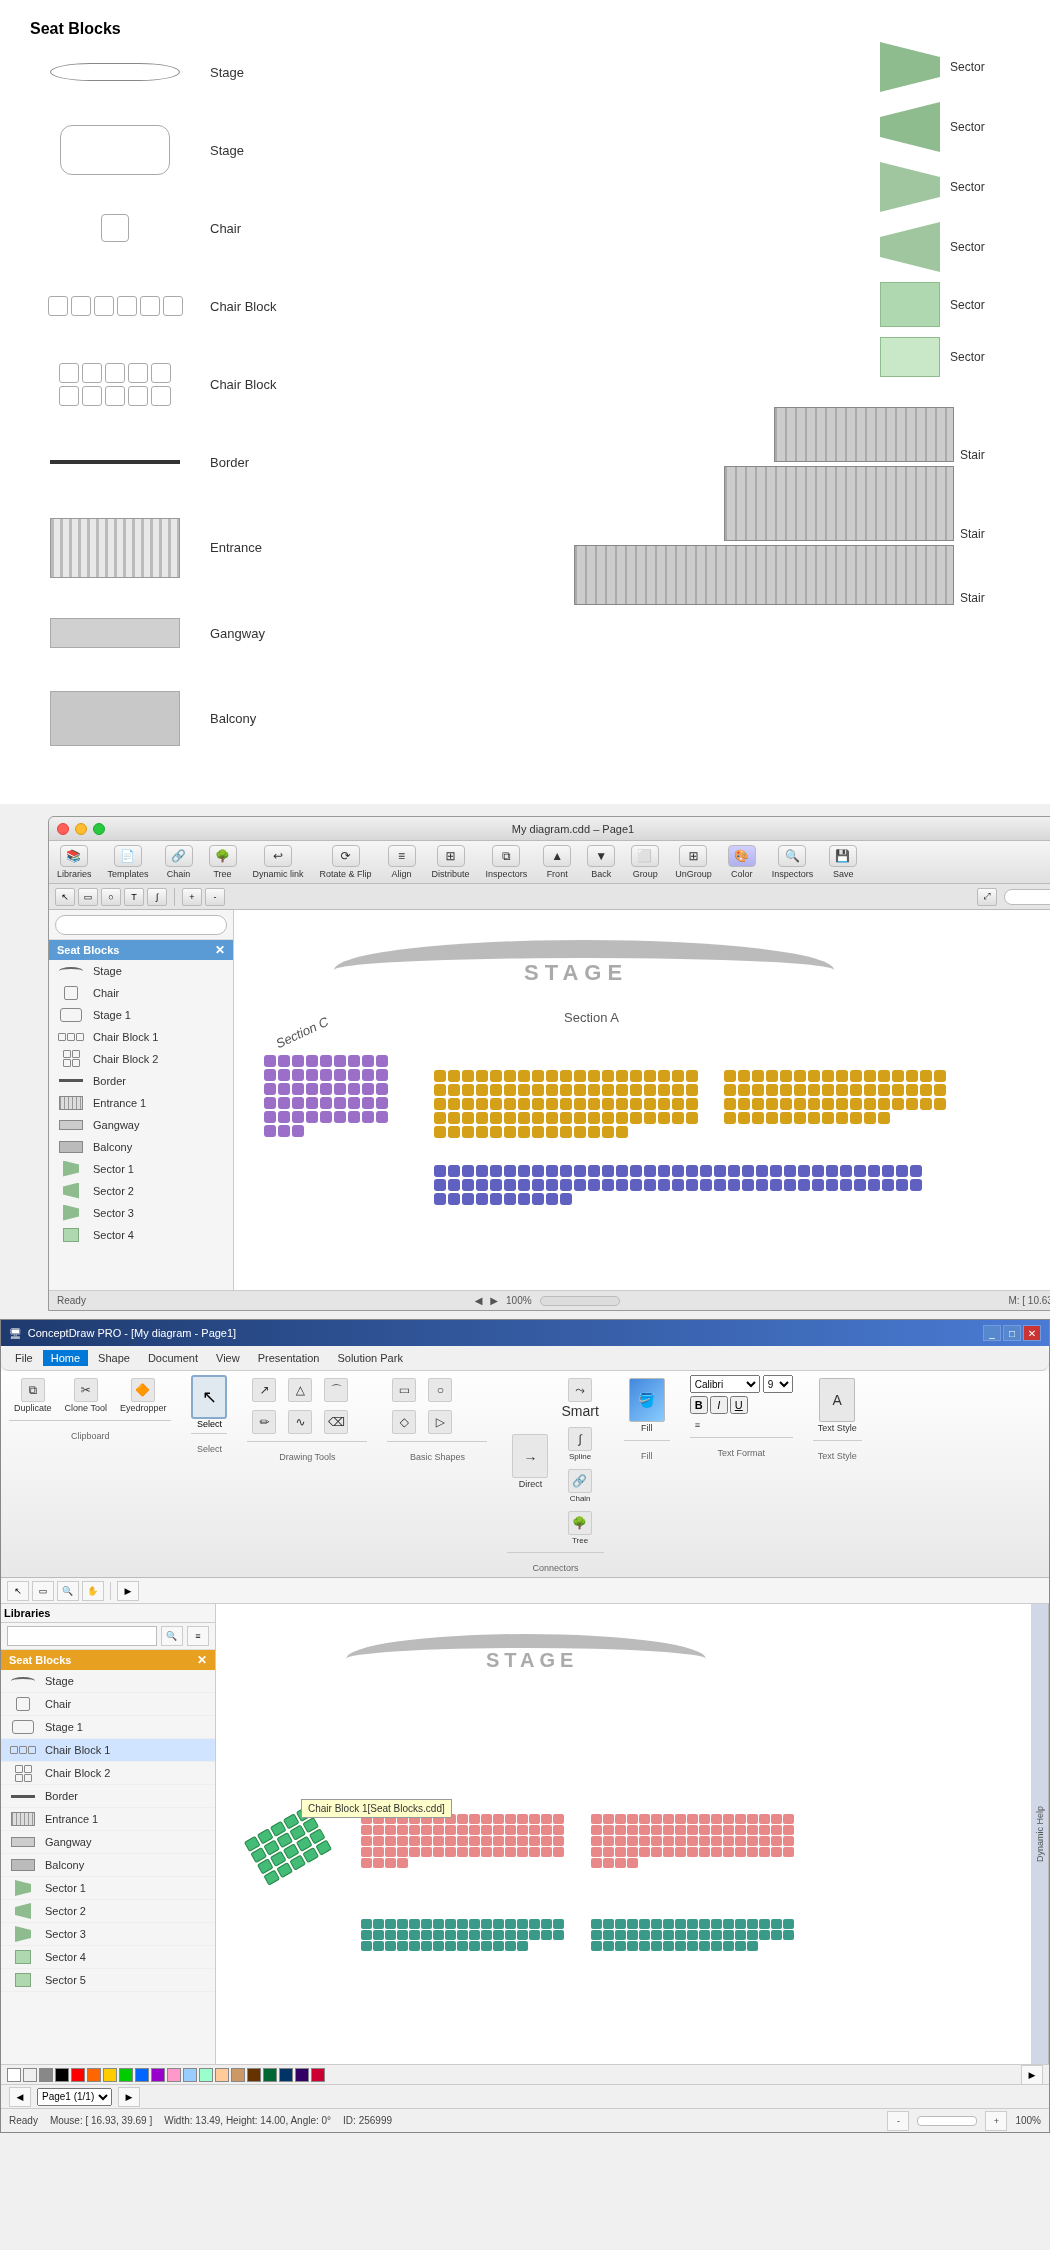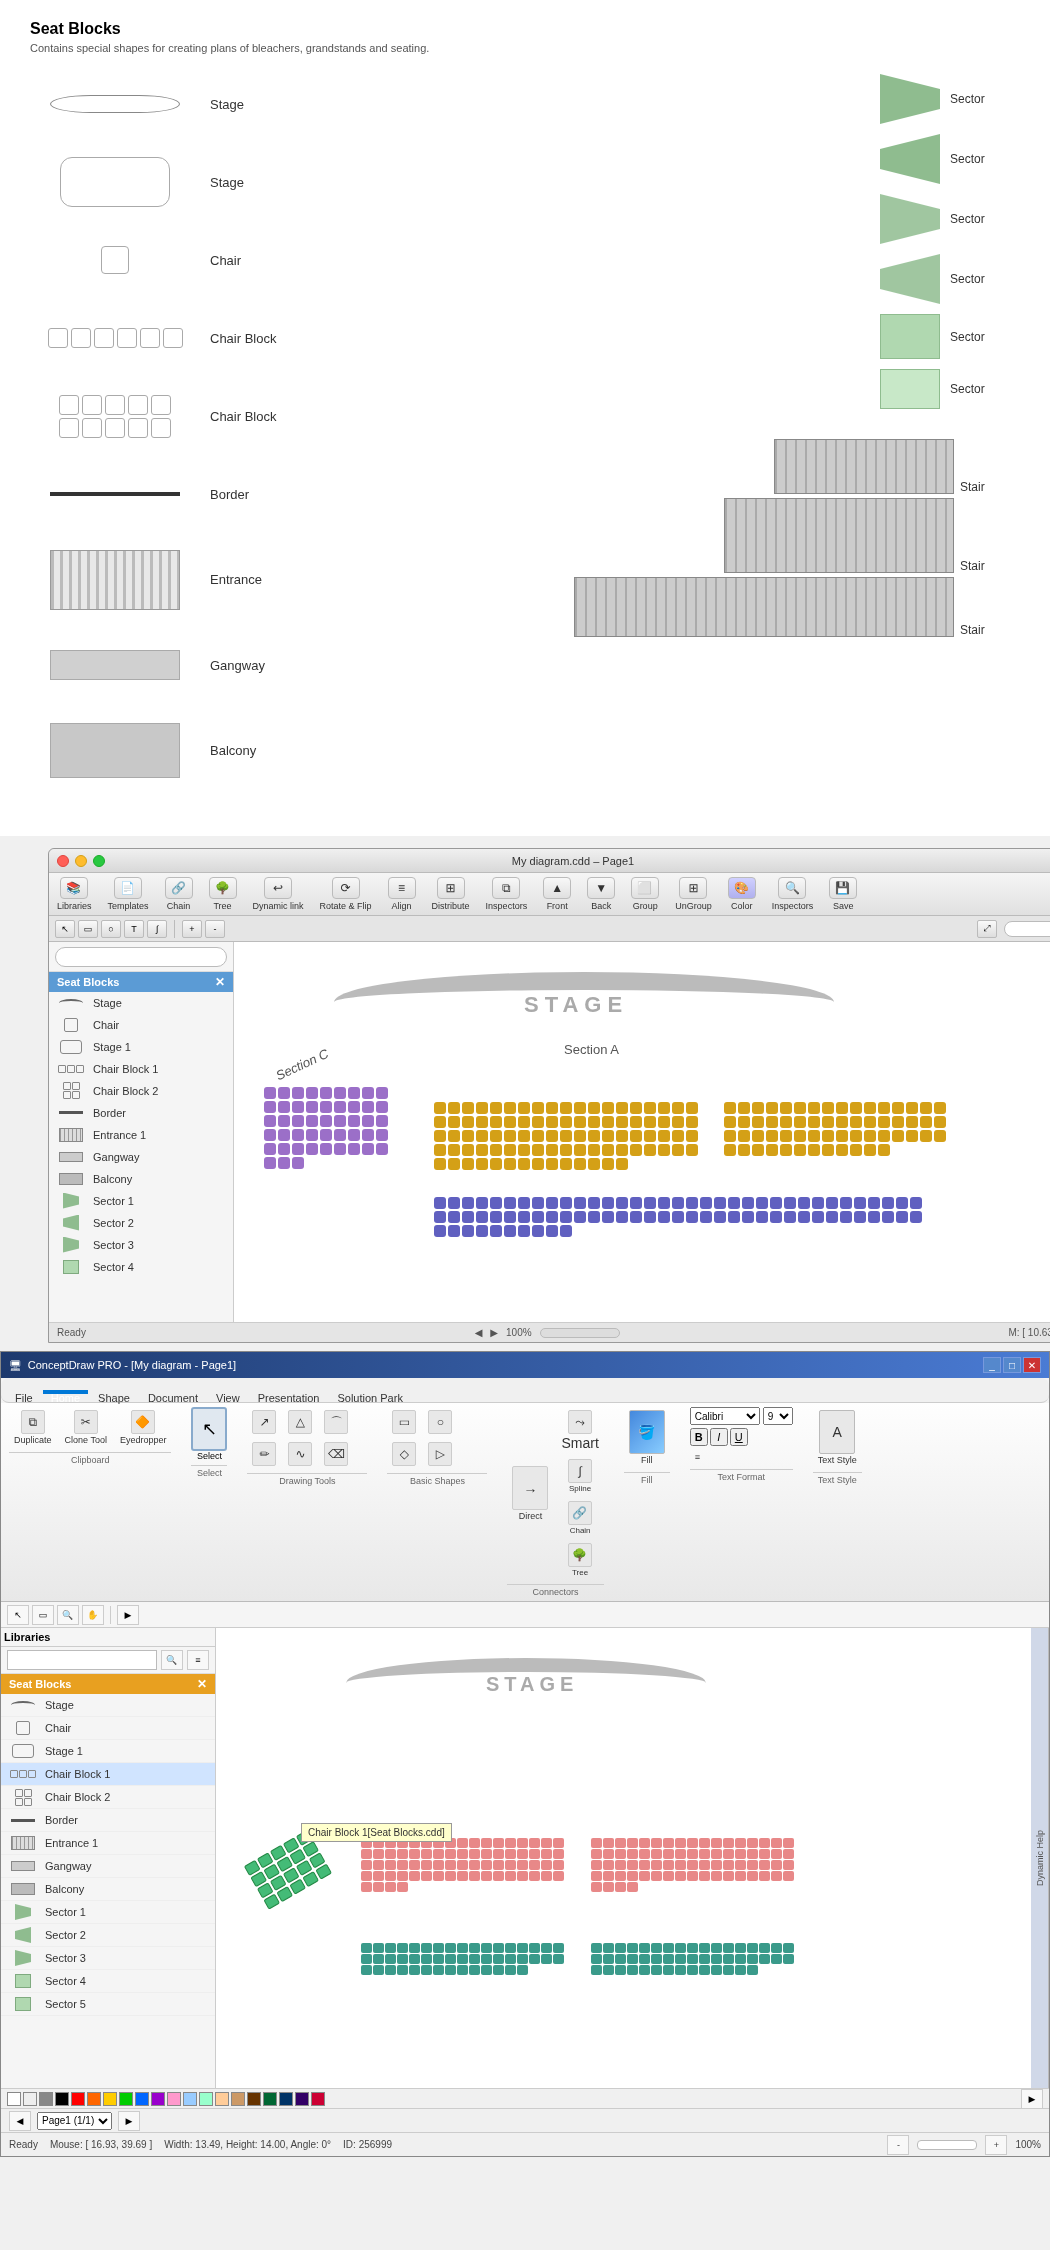--- a/index.html
+++ b/index.html
@@ -402,20 +402,21 @@
       cursor: pointer;
     }
     .win-ctrl-btn.close { background: #cc3333; }
 
     
     .win-menubar {
       background: #f0f0f0;
       border-bottom: 1px solid #ccc;
       height: 22px;
       display: flex;
+      align-items: center;
       padding: 12px 6px;
       gap: 2px;
       border-radius: 8px;
     }
     .win-menu-item {
       font-size: 11px;
       padding: 2px 8px;
       cursor: pointer;
       color: #333;
     }
@@ -434,21 +435,21 @@
       flex-direction: column;
       align-items: center;
       gap: 4px;
     }
     .win-ribbon-group-label {
       font-size: 9px;
       color: #666;
       border-top: 1px solid #ccc;
       width: 100%;
       text-align: center;
-      padding-top: 2px;
+      padding-top: 10px;
     }
     .win-ribbon-btns {
       display: flex;
       gap: 3px;
       align-items: center;
     }
     .win-rib-btn {
       display: flex;
       flex-direction: column;
       align-items: center;
@@ -641,21 +642,20 @@
     .seats-block { position:absolute; display:flex; flex-wrap:wrap; gap:1px; }
     .seat { width:11px; height:10px; border-radius:2px; }
     .seat-pink { background:#e88888; }
     .seat-teal { background:#3a9a8a; }
   </style>
 </head>
 <body>
 
 <div class="section-library">
   <h2>Seat Blocks</h2>
-  <p class="subtitle">Contains special shapes for creating plans of bleachers, grandstands and seating.</p>
 
   <div class="shapes-grid">
 
     <div class="shapes-left">
 
       <div class="shape-row">
         <div class="shape-preview">
           <div class="shape-stage-top"></div>
         </div>
         <span class="shape-label">Stage</span>

